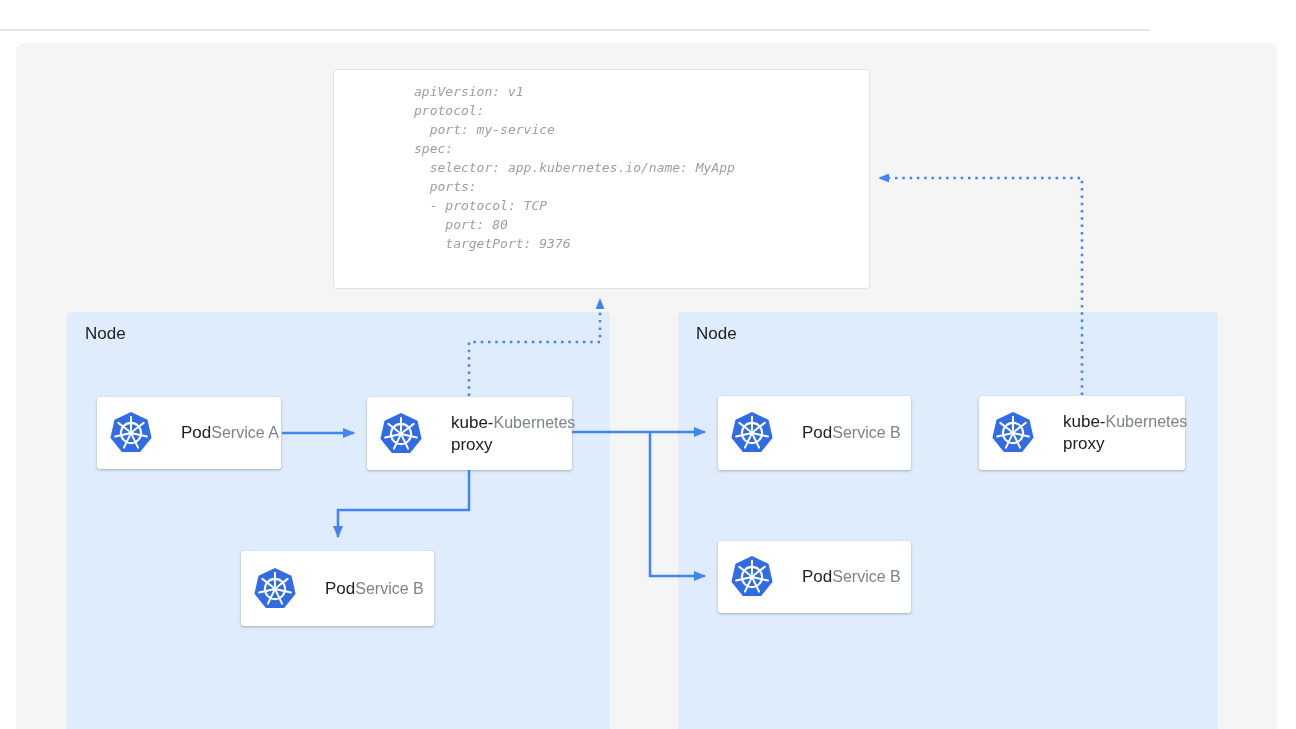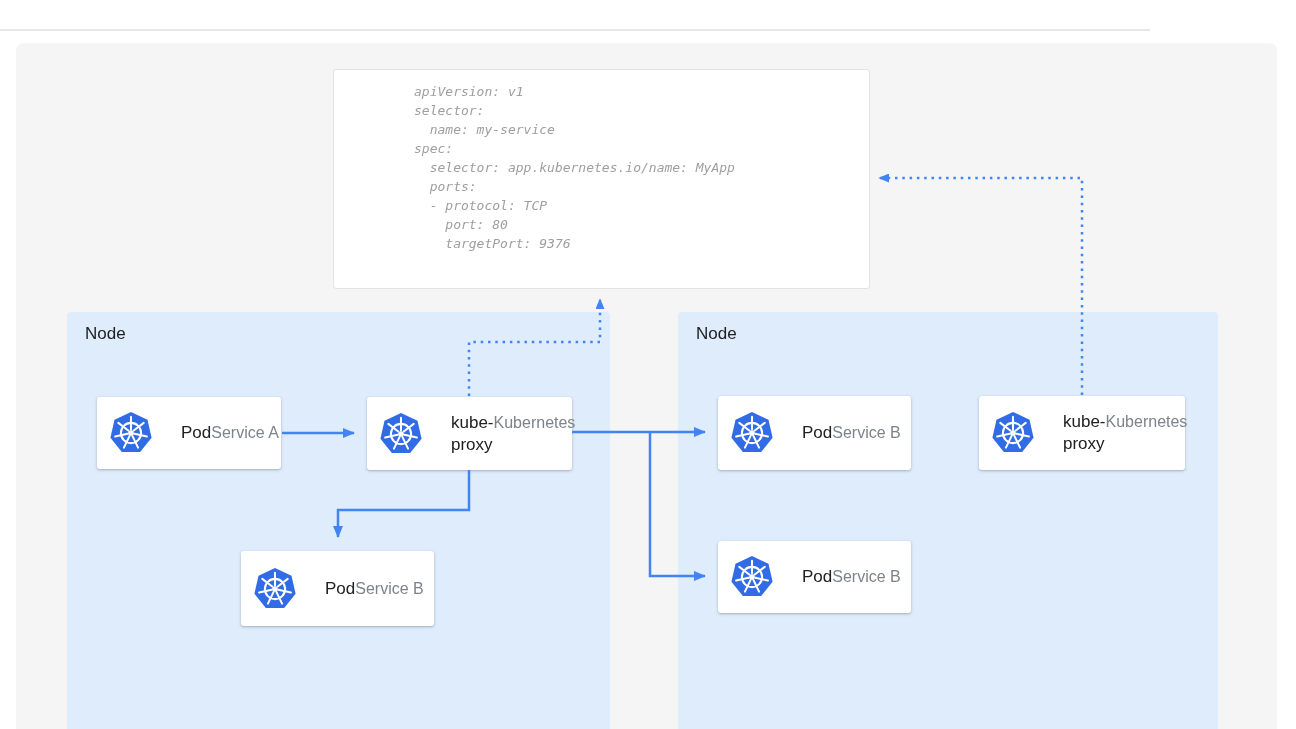--- a/index.html
+++ b/index.html
@@ -78,22 +78,22 @@
         </g>
         <circle cx="50" cy="50" r="23" fill="none" stroke="#fff" stroke-width="4.6"></circle>
         <circle cx="50" cy="50" r="6.5" fill="#fff"></circle>
       </symbol>
     </defs>
   </svg>
 
   <div class="yaml-box">
     <div>
         <div class="yline"><span>apiVersion: v1</span></div>
-        <div class="yline"><span>selector:</span></div>
-        <div class="yline"><span>  name: my-service</span></div>
+        <div class="yline"><span>protocol:</span></div>
+        <div class="yline"><span>  port: my-service</span></div>
         <div class="yline"><span>spec:</span></div>
         <div class="yline"><span>  selector: app.kubernetes.io/name: MyApp</span></div>
         <div class="yline"><span>  ports:</span></div>
         <div class="yline"><span>  - protocol: TCP</span></div>
         <div class="yline"><span>    port: 80</span></div>
         <div class="yline"><span>    targetPort: 9376</span></div>
       </div>
   </div>
 
   <div class="node" style="left:67px">

